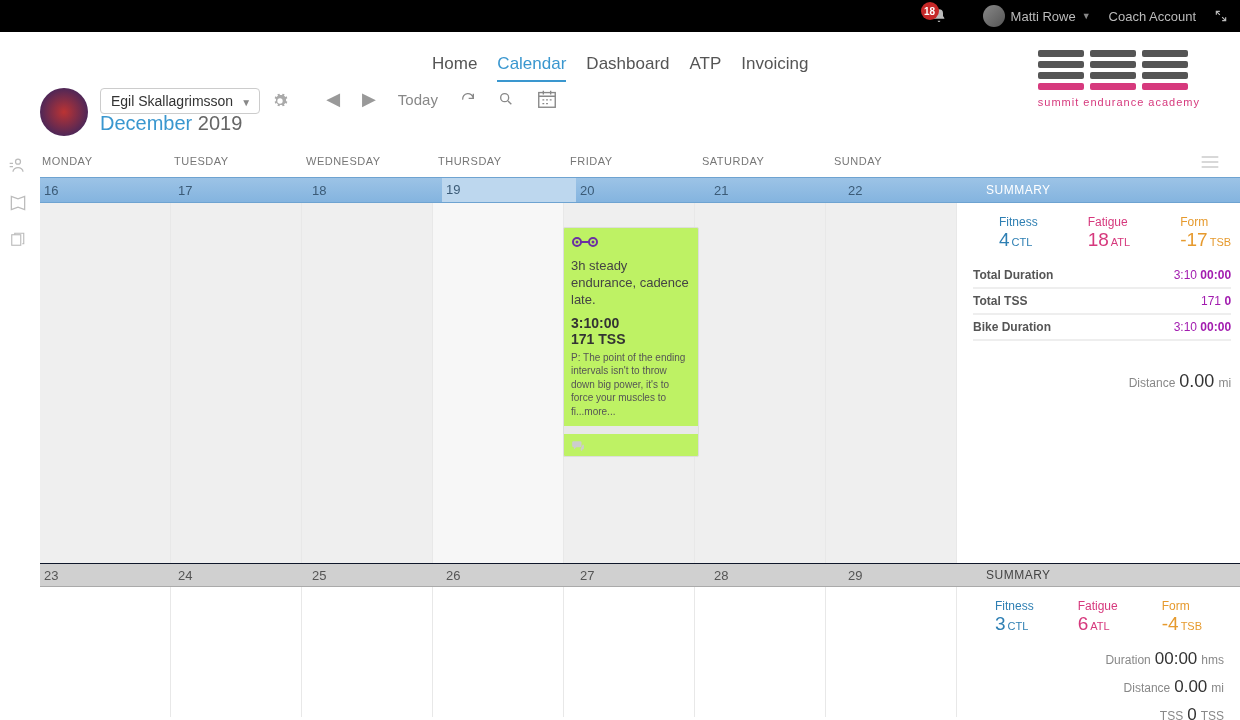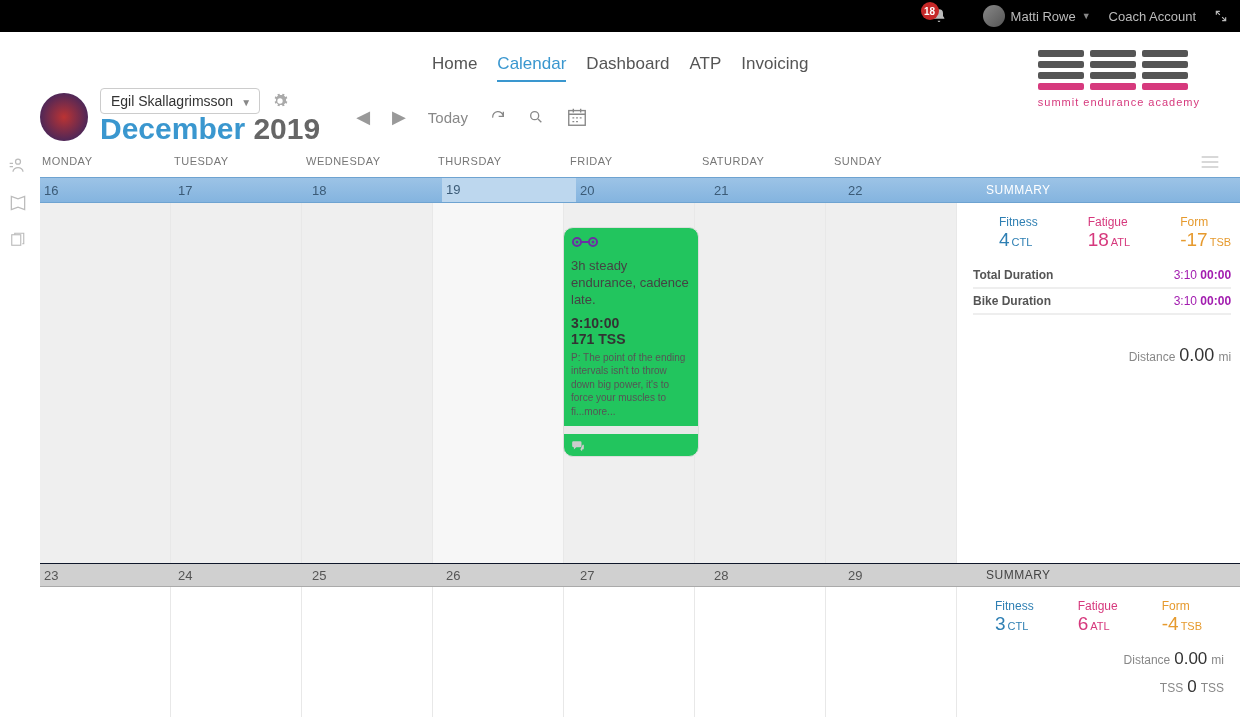--- a/index.html
+++ b/index.html
@@ -12,25 +12,25 @@
 .nav{display:flex;align-items:center;padding:10px 0 0 0;height:52px;border-bottom:0}
 .nav .tabs{display:flex;gap:20px;margin-left:432px;font-size:17px;color:#555}
 .nav .tabs .tab{padding-bottom:6px;cursor:pointer}
 .nav .tabs .tab.active{color:#3a97cf;border-bottom:2px solid #3a97cf}
 .logo{position:absolute;right:40px;top:50px;text-align:right}
 .logo-bars{display:flex;gap:6px}
 .logo-bar{width:46px;height:40px;display:flex;flex-direction:column;gap:4px}
 .logo-bar span{display:block;height:8px;background:#555;border-radius:2px}
 .logo-bar span.p{background:#d6397d}
 .logo-text{font-size:11px;letter-spacing:1px;color:#d6397d;margin-top:6px}
-.header{display:flex;align-items:center;padding:0 14px 0 40px;position:relative;margin-top:-6px}
+.header{display:flex;align-items:flex-start;padding:0 14px 0 40px;position:relative;margin-top:-6px}
 .athlete-av{width:48px;height:48px;border-radius:50%;background:radial-gradient(circle,#b33,#226);margin-right:12px}
 .athlete-sel{border:1px solid #ccc;border-radius:4px;padding:4px 26px 4px 10px;font-size:14px;background:#fff;position:relative;cursor:pointer}
 .gear{width:20px;height:20px;display:inline-flex;align-items:center;justify-content:center;margin-left:10px;color:#999}
-.month{font-size:30px;font-weight:700;color:#3a97cf;margin-top:-2px;margin-left:54px}
+.month{font-size:20px;font-weight:400;color:#3a97cf;margin-top:-2px;margin-left:54px}
 .month .year{color:#666}
 .controls{display:inline-flex;align-items:center;gap:22px;margin-left:36px;color:#888;font-size:15px}
 .controls .ic{cursor:pointer}
 .prev,.next{font-size:18px;color:#999;cursor:pointer}
 .sidebar{position:absolute;left:0;top:155px;width:36px;display:flex;flex-direction:column;align-items:center;gap:18px;color:#bbb}
 .sidebar .ic{width:20px;height:20px;cursor:pointer}
 .calendar{position:absolute;left:40px;top:155px;right:0}
 .dayheader{display:flex;height:22px;font-size:11px;color:#777;letter-spacing:0.5px}
 .dayheader div{flex:0 0 130px;padding-left:2px}
 .hamburger{position:absolute;right:20px;top:0;color:#bbb;cursor:pointer}
@@ -59,21 +59,21 @@
 .sumline .r{color:#a21caf}
 .sumline .r b{font-weight:600}
 .dist{text-align:right;font-size:12px;color:#888;margin-top:30px}
 .dist .v{font-size:18px;color:#333;margin:0 4px}
 .body2{display:flex;height:130px}
 .body2 .daycell{background:#fff}
 .body2 .sumpanel{background:#fff}
 .metrics2{display:flex;gap:44px;margin-left:22px;margin-bottom:10px}
 .sumline2{text-align:right;font-size:12px;color:#888;padding:4px 0}
 .sumline2 .v{font-size:17px;color:#333;margin:0 4px}
-.wkcard{position:absolute;left:523px;top:24px;width:120px;background:#22c55e;border:1px solid #ddd;border-radius:10px;padding:8px 7px 4px;font-size:11px}
+.wkcard{position:absolute;left:523px;top:24px;width:120px;background:#bef264;border:1px solid #ddd;border-radius:2px;padding:8px 7px 4px;font-size:11px}
 .wkicon{width:28px;height:12px}
 .wktitle{font-size:13px;color:#444;margin-top:10px;line-height:1.3}
 .wktime{font-size:14px;font-weight:600;margin-top:6px}
 .wktss{font-size:14px;font-weight:600}
 .wkdesc{font-size:10px;color:#555;margin-top:4px;line-height:1.35}
 .wkbar{height:8px;background:#e8e8e8;margin:8px -7px 0}
 .wkfoot{text-align:center;color:#ccc;padding-top:6px;font-size:13px}
 svg{display:block}
 .caret{position:absolute;right:8px;top:8px;font-size:10px;color:#888}
 </style>
@@ -244,20 +244,24 @@
         <div class="metric form">
           <div class="lbl">Form</div>
           <span class="val">-17</span><span class="unit">TSB</span>
         </div>
       </div>
       <div class="sumline">
           <span class="l">Total Duration</span>
           <span class="r"><span>3:10</span> <b>00:00</b></span>
         </div>
       <div class="sumline">
+          <span class="l">Total TSS</span>
+          <span class="r"><span>171</span> <b>0</b></span>
+        </div>
+      <div class="sumline">
           <span class="l">Bike Duration</span>
           <span class="r"><span>3:10</span> <b>00:00</b></span>
         </div>
       <div class="dist"><span>Distance</span><span class="v">0.00</span><span>mi</span></div>
     </div>
 
     <div class="wkcard">
       <svg class="wkicon" viewBox="0 0 28 12">
           <circle cx="6" cy="6" r="4" fill="none" stroke="#6b2fa3" stroke-width="2"></circle>
           <circle cx="6" cy="6" r="1.5" fill="#6b2fa3"></circle>
@@ -305,17 +309,18 @@
         </div>
         <div class="metric fat">
           <div class="lbl">Fatigue</div>
           <span class="val">6</span><span class="unit">ATL</span>
         </div>
         <div class="metric form">
           <div class="lbl">Form</div>
           <span class="val">-4</span><span class="unit">TSB</span>
         </div>
       </div>
+      <div class="sumline2"><span>Duration</span><span class="v">00:00</span><span>hms</span></div>
       <div class="sumline2"><span>Distance</span><span class="v">0.00</span><span>mi</span></div>
       <div class="sumline2"><span>TSS</span><span class="v">0</span><span>TSS</span></div>
     </div>
   </div>
 </div>
 
 </body></html>

